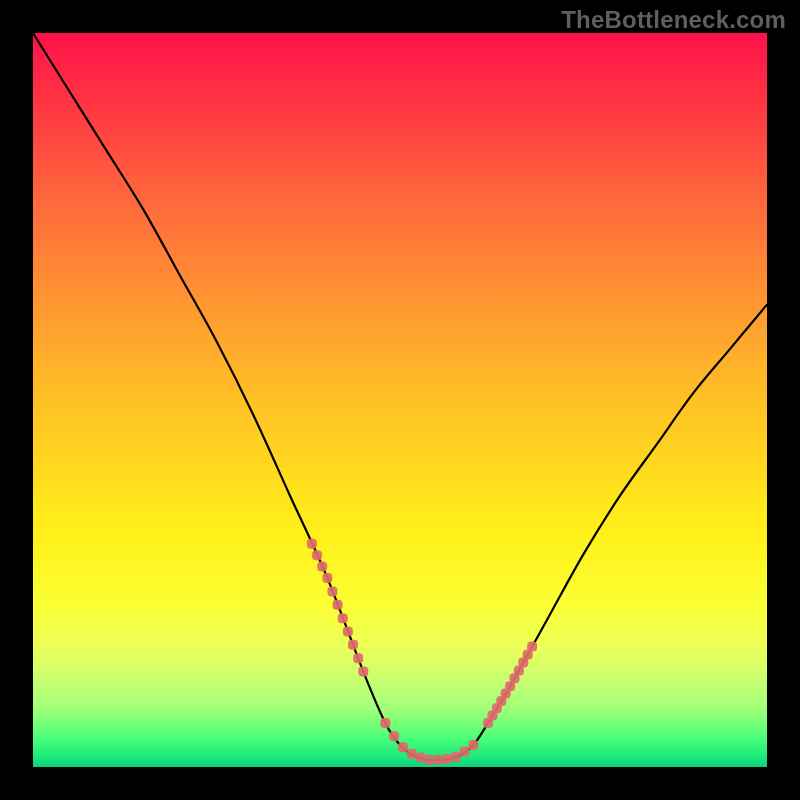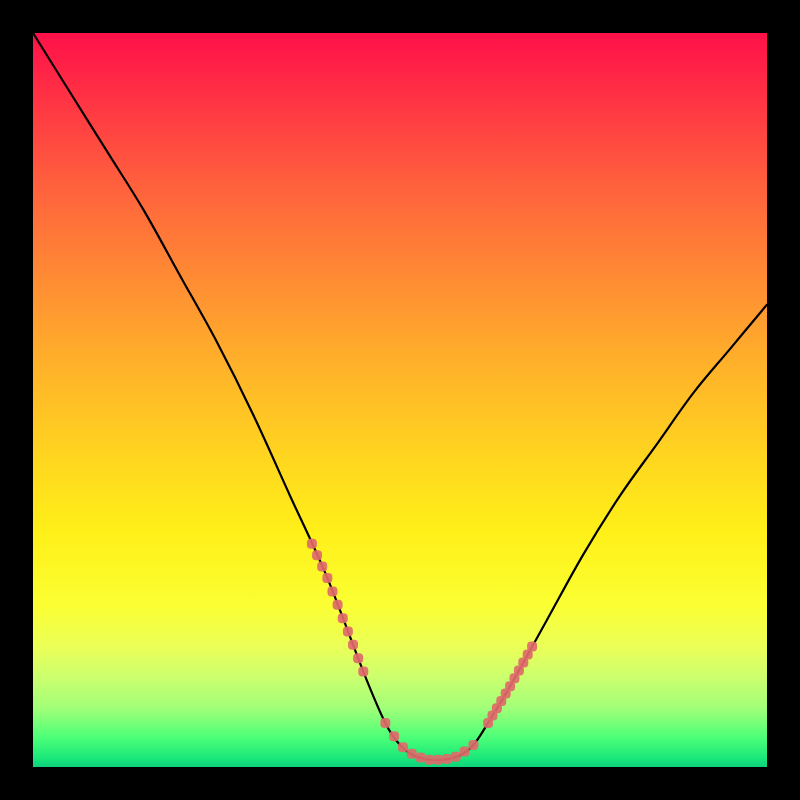--- a/index.html
+++ b/index.html
@@ -55,20 +55,21 @@
     position: absolute;
     inset: 0;
     width: 100%;
     height: 100%;
   }
 </style>
 </head>
 <body>
 
 <div class="frame">
+  <div class="watermark">TheBottleneck.com</div>
   <div class="plot-area">
     <div class="gradient"></div>
     <svg class="curve-svg" viewBox="0 0 734 734" preserveAspectRatio="none">
       <path fill="none" stroke="#000" stroke-width="2.2" stroke-linecap="round" d="M 0.00 0.00 C 6.12 9.79, 24.47 39.15, 36.70 58.72 C 48.93 78.29, 61.17 97.87, 73.40 117.44 C 85.63 137.01, 97.87 155.36, 110.10 176.16 C 122.33 196.96, 134.57 220.20, 146.80 242.22 C 159.03 264.24, 171.27 285.04, 183.50 308.28 C 195.73 331.52, 207.97 355.99, 220.20 381.68 C 232.43 407.37, 244.67 435.51, 256.90 462.42 C 269.13 489.33, 281.37 513.80, 293.60 543.16 C 305.83 572.52, 320.51 614.11, 330.30 638.58 C 340.09 663.05, 346.20 677.73, 352.32 689.96 C 358.44 702.19, 362.11 706.48, 367.00 711.98 C 371.89 717.49, 376.79 720.54, 381.68 722.99 C 386.57 725.44, 391.47 726.05, 396.36 726.66 C 401.25 727.27, 406.15 727.27, 411.04 726.66 C 415.93 726.05, 420.83 725.44, 425.72 722.99 C 430.61 720.54, 435.51 717.49, 440.40 711.98 C 445.29 706.48, 448.96 699.75, 455.08 689.96 C 461.20 680.17, 467.31 670.39, 477.10 653.26 C 486.89 636.13, 501.57 609.22, 513.80 587.20 C 526.03 565.18, 538.27 541.94, 550.50 521.14 C 562.73 500.34, 574.97 480.77, 587.20 462.42 C 599.43 444.07, 611.67 428.17, 623.90 411.04 C 636.13 393.91, 648.37 375.56, 660.60 359.66 C 672.83 343.76, 685.07 330.30, 697.30 315.62 C 709.53 300.94, 727.88 278.92, 734.00 271.58"></path>
       <g>
           <rect x="273.92" y="505.86" width="10" height="10" rx="4" ry="4" fill="#e06a6a" opacity="0.92"></rect>
           <rect x="279.06" y="517.17" width="10" height="10" rx="4" ry="4" fill="#e06a6a" opacity="0.92"></rect>
           <rect x="284.20" y="528.47" width="10" height="10" rx="4" ry="4" fill="#e06a6a" opacity="0.92"></rect>
           <rect x="289.33" y="540.07" width="10" height="10" rx="4" ry="4" fill="#e06a6a" opacity="0.92"></rect>
           <rect x="294.47" y="553.43" width="10" height="10" rx="4" ry="4" fill="#e06a6a" opacity="0.92"></rect>

